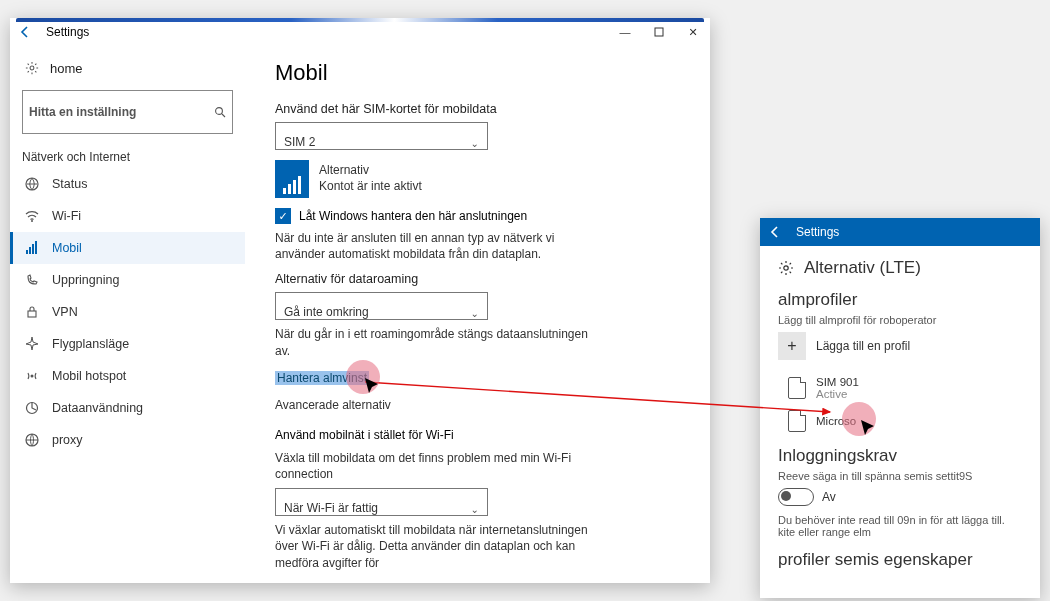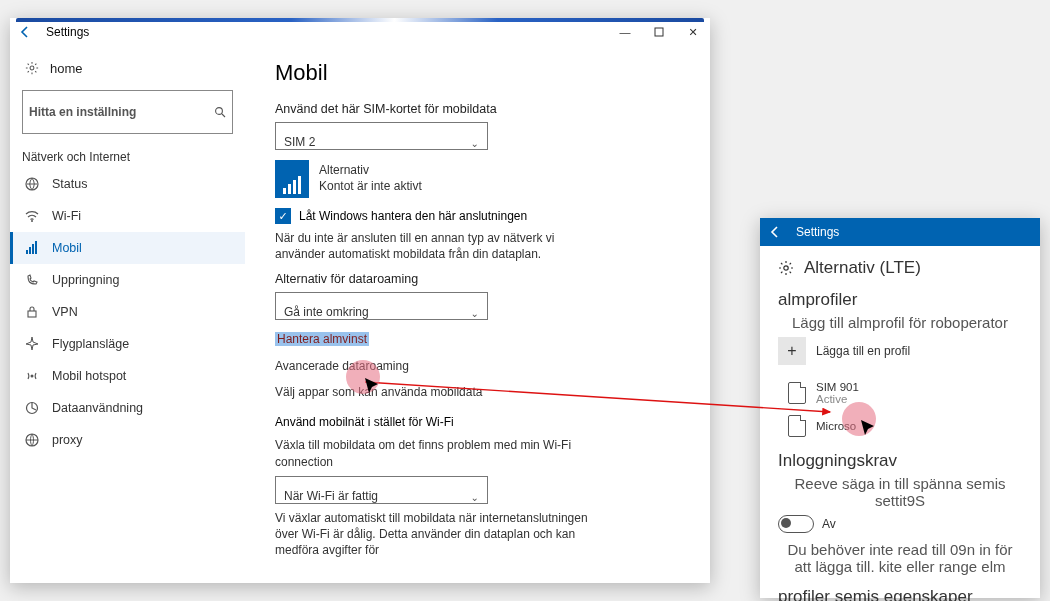--- a/index.html
+++ b/index.html
@@ -30,36 +30,36 @@
   .mobiledata-row{display:flex;align-items:center;gap:10px;margin-top:10px;}
   .mobiledata-tile{width:34px;height:34px;background:#0063b1;display:flex;align-items:flex-end;justify-content:center;padding-bottom:4px;}
   .bars{display:flex;gap:2px;align-items:flex-end;}
   .bars span{display:block;width:3px;background:#fff;}
   .bars span:nth-child(1){height:6px;} .bars span:nth-child(2){height:10px;} .bars span:nth-child(3){height:14px;} .bars span:nth-child(4){height:18px;}
   .mobiledata-text{font-size:12px;color:#333;line-height:1.3;}
   .checkbox-row{display:flex;align-items:center;gap:8px;margin-top:10px;font-size:12px;}
   .checkbox{width:16px;height:16px;background:#0063b1;color:#fff;display:flex;align-items:center;justify-content:center;font-size:11px;}
   .body-text{font-size:12px;color:#333;margin-top:6px;max-width:320px;line-height:1.35;}
   .link{font-size:12px;color:#333;margin-top:12px;display:block;}
-  .link.hl{background:#99c2ec;display:inline-block;padding:0 2px;color:#7f1d1d;}
+  .link.hl{background:#99c2ec;display:inline-block;padding:0 2px;color:#0c4a6e;}
 
   
   .cursor{position:absolute;width:22px;height:22px;pointer-events:none;}
   .cursor .dot{position:absolute;width:34px;height:34px;border-radius:50%;background:rgba(230,110,130,.55);left:-18px;top:-18px;}
   .cursor svg{position:absolute;left:-2px;top:-2px;}
   .arrow-line{position:absolute;pointer-events:none;}
 
   
   .w2 .titlebar{background:#0063b1;color:#fff;}
   .w2 .back-btn{color:#fff;}
   .w2 .tb-title{color:#fff;}
   .w2-body{padding:10px 18px;font-size:12px;color:#333;}
   .w2 h1{font-size:17px;margin:2px 0 12px 0;font-weight:400;display:flex;align-items:center;gap:10px;}
   .sub{font-size:17px;font-weight:400;margin:6px 0 4px 0;}
-  .small{font-size:15px;color:#555;margin-bottom:6px;text-align:center;}
+  .small{font-size:11px;color:#555;margin-bottom:6px;}
   .add-row{display:flex;align-items:center;gap:10px;margin:6px 0 16px 0;}
   .plus-tile{width:28px;height:28px;background:#e6e6e6;display:flex;align-items:center;justify-content:center;font-size:16px;color:#333;}
   .sim-row{display:flex;align-items:center;gap:10px;margin:4px 0 10px 10px;font-size:11.5px;}
   .sim-icon{width:16px;height:20px;border:1.5px solid #555;border-radius:2px;position:relative;}
   .sim-icon:before{content:"";position:absolute;right:-1px;top:-1px;width:5px;height:5px;background:#fff;border-left:1.5px solid #555;border-bottom:1.5px solid #555;}
   .toggle{width:34px;height:16px;border:1.5px solid #555;border-radius:10px;position:relative;display:inline-block;vertical-align:middle;}
   .toggle:after{content:"";position:absolute;left:2px;top:2px;width:10px;height:10px;border-radius:50%;background:#555;}
   .toggle-row{display:flex;align-items:center;gap:8px;margin:4px 0 8px 0;font-size:12px;}
 
   svg{display:block;}
@@ -219,24 +219,24 @@
         <div class="checkbox">✓</div>
         <span>Låt Windows hantera den här anslutningen</span>
       </div>
       <div class="body-text">När du inte är ansluten till en annan typ av nätverk vi använder automatiskt mobildata från din dataplan.</div>
 
       <div class="label">Alternativ för dataroaming</div>
       <div class="select">
         <span>Gå inte omkring</span>
         <span class="chev">⌄</span>
       </div>
+      <div class="body-text">När du går in i ett roamingområde stängs dataanslutningen av.</div>
 
       <a class="link hl">Hantera almvinst</a>
-      <a class="link">Avancerade dataroaming</a>
-      <a class="link">Välj appar som kan använda mobildata</a>
+      <a class="link">Avancerade alternativ</a>
 
       <h2>Använd mobilnät i stället för Wi-Fi</h2>
       <div class="body-text" style="margin-top:2px;">Växla till mobildata om det finns problem med min Wi-Fi connection</div>
       <div class="select" style="margin-top:6px;gap:42px;">
         <span>När Wi-Fi är fattig</span>
         <span class="chev">⌄</span>
       </div>
       <div class="body-text">Vi växlar automatiskt till mobildata när internetanslutningen över Wi-Fi är dålig. Detta använder din dataplan och kan medföra avgifter för</div>
     </div>
   </div>

